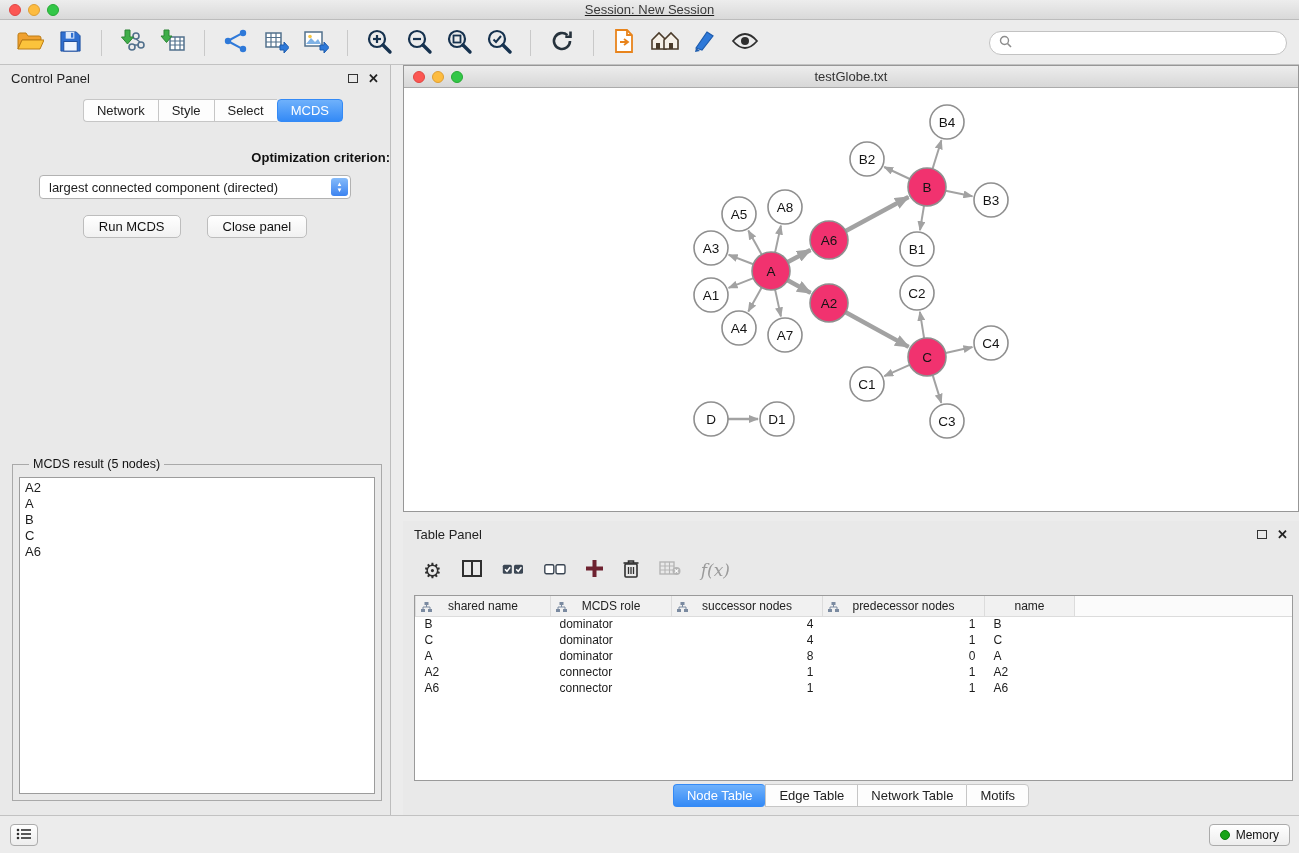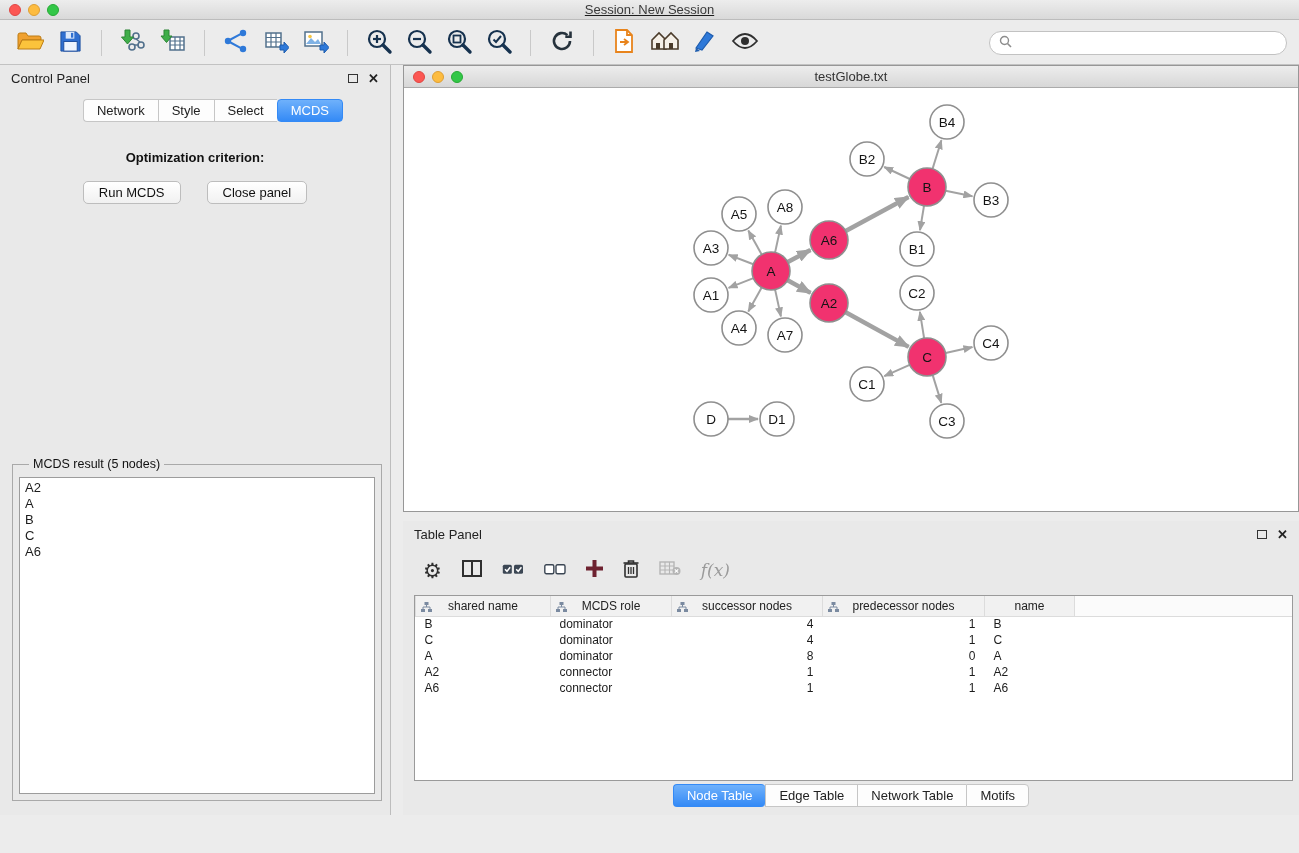--- a/index.html
+++ b/index.html
@@ -34,21 +34,21 @@
   .panel-header { height:27px; display:flex; align-items:center; padding:0 11px; font-size:13px; color:#222;justify-content:center; }
   .panel-controls { margin-left:auto; display:flex; gap:10px; align-items:center; }
   .float-icon { width:10px; height:9px; border:1.7px solid #333; display:inline-block; }
   .close-icon { font-size:13px; font-weight:bold; color:#222; line-height:10px; }
   .cp-tabs { display:flex; justify-content:center; margin-top:7px;padding-left:36px; }
   .tab-btn { font-size:13px; padding:3px 13px; background:#fdfdfd; border:1px solid #c6c6c6;
     border-right:none; color:#222; cursor:pointer; }
   .tab-btn:first-child { border-radius:4px 0 0 4px; }
   .tab-btn:last-child { border-right:1px solid #c6c6c6; border-radius:0 4px 4px 0; }
   .tab-btn.selected { background:linear-gradient(#6fb1fb,#348af6); color:#fff; border-color:#348af6; border-radius:4px; }
-  .opt-label { margin-top:28px; text-align:center; font-weight:bold; font-size:13px; color:#111; }
+  .opt-label { margin-top:28px; text-align:right; font-weight:bold; font-size:13px; color:#111; }
   .criterion { margin:10px auto 0; width:312px; height:24px; background:#fff; border:1px solid #b2b2b2;
     border-radius:4px; display:flex; align-items:center; position:relative; font-size:13px; padding-left:9px; cursor:pointer; }
   .stepper { position:absolute; right:2px; top:2px; width:17px; height:18px;
     background:linear-gradient(#85bbfa,#3c83f0); border-radius:3px; color:#fff; display:flex;
     flex-direction:column; align-items:center; justify-content:center; font-size:6px; line-height:6px; }
   .cp-buttons { display:flex; justify-content:center; gap:26px; margin-top:16px; }
   .cp-btn { font-size:13px; padding:3px 15px; background:linear-gradient(#ffffff,#f1f1f1);
     border:1px solid #bdbdbd; border-radius:5px; cursor:pointer; color:#111; }
   .result-group { position:absolute; left:12px; right:8px; top:392px; bottom:14px;
     border:1px solid #a9a9a9; padding:6px; }
@@ -244,20 +244,27 @@
         <span class="close-icon">✕</span>
       </span>
     </div>
     <div class="cp-tabs">
       <button class="tab-btn tab">Network</button>
       <button class="tab-btn tab">Style</button>
       <button class="tab-btn tab">Select</button>
       <button class="tab-btn tab selected">MCDS</button>
     </div>
     <div class="opt-label">Optimization criterion:</div>
+    <div class="criterion">
+      <span>largest connected component (directed)</span>
+      <span class="stepper">
+          <span>▲</span>
+          <span>▼</span>
+        </span>
+    </div>
     <div class="cp-buttons">
       <button class="cp-btn">Run MCDS</button>
       <button class="cp-btn">Close panel</button>
     </div>
     <fieldset class="result-group">
       <legend>MCDS result (5 nodes)</legend>
       <div class="result-list" id="mcds-result-list">
           <div class="result-item">A2</div>
           <div class="result-item">A</div>
           <div class="result-item">B</div>
@@ -541,14 +548,30 @@
       </table>
     </div>
     <div class="tp-tabs">
       <button class="tab-btn tab selected">Node Table</button>
       <button class="tab-btn tab">Edge Table</button>
       <button class="tab-btn tab">Network Table</button>
       <button class="tab-btn tab">Motifs</button>
     </div>
   </div>
 
+  <div class="statusbar">
+    <button class="menu-btn">
+      <span><svg width="16" height="12" viewBox="0 0 16 12">
+            <circle cx="2" cy="2" r="1.3" fill="#2f2f2f"></circle>
+            <circle cx="2" cy="6" r="1.3" fill="#2f2f2f"></circle>
+            <circle cx="2" cy="10" r="1.3" fill="#2f2f2f"></circle>
+            <line x1="5" y1="2" x2="15" y2="2" stroke="#2f2f2f" stroke-width="1.6"></line>
+            <line x1="5" y1="6" x2="15" y2="6" stroke="#2f2f2f" stroke-width="1.6"></line>
+            <line x1="5" y1="10" x2="15" y2="10" stroke="#2f2f2f" stroke-width="1.6"></line>
+          </svg></span>
+    </button>
+    <button class="memory-btn">
+      <span class="memory-dot"></span>
+      <span>Memory</span>
+    </button>
+  </div>
 
 </div>
 
 </body></html>

